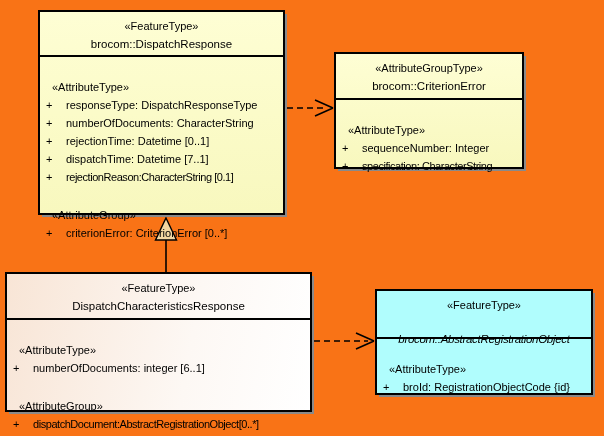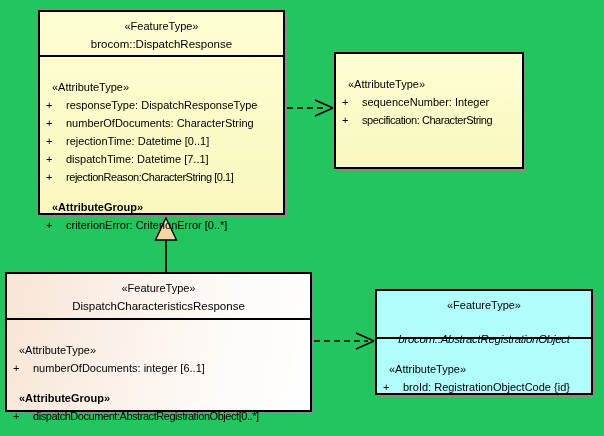--- a/index.html
+++ b/index.html
@@ -1,19 +1,19 @@
 <!DOCTYPE html>
 <html><head>
 <meta charset="utf-8">
 <style>
   html,body{margin:0;padding:0;background:#ffffff;}
   .diagram{
     position:relative;
     width:604px;height:436px;
-    background:#22c55e;
+    background:#f97316;
     font-family:"Liberation Sans", sans-serif;
     color:#000000;
     overflow:hidden;
   }
   .uml-box{
     position:absolute;
     box-sizing:border-box;
     border:2px solid #000000;
     box-shadow:3px 3px 0 -1px #8a8a8a;
   }
@@ -38,21 +38,21 @@
     white-space:nowrap;
   }
   .box-title.italic{font-style:italic;letter-spacing:-0.3px;margin-top:16px;}
   .box-body{padding-top:21px;}
   .section-label{
     font-size:11px;
     line-height:18px;
     padding-left:12px;
     white-space:nowrap;
   }
-  .section-gap{margin-top:12px;font-weight:bold;}
+  .section-gap{margin-top:20px;}
   .attr-row{
     display:flex;
     font-size:11px;
     line-height:18px;
     white-space:nowrap;
   }
   .vis{
     width:20px;
     padding-left:6px;
     flex:0 0 auto;
@@ -117,20 +117,24 @@
       </div>
       <div class="section-label section-gap">«AttributeGroup»</div>
       <div class="attr-row">
         <span class="vis">+</span>
         <span class="attr-text">criterionError: CriterionError [0..*]</span>
       </div>
     </div>
   </div>
 
   <div class="uml-box fill-yellow" style="left:334px;top:52px;width:190px;height:117px;">
+    <div class="box-header" style="height:46px;">
+      <div class="stereotype">«AttributeGroupType»</div>
+      <div class="box-title">brocom::CriterionError</div>
+    </div>
     <div class="box-body">
       <div class="section-label">«AttributeType»</div>
       <div class="attr-row">
         <span class="vis">+</span>
         <span class="attr-text">sequenceNumber: Integer</span>
       </div>
       <div class="attr-row">
         <span class="vis">+</span>
         <span class="attr-text tight">specification: CharacterString</span>
       </div>

